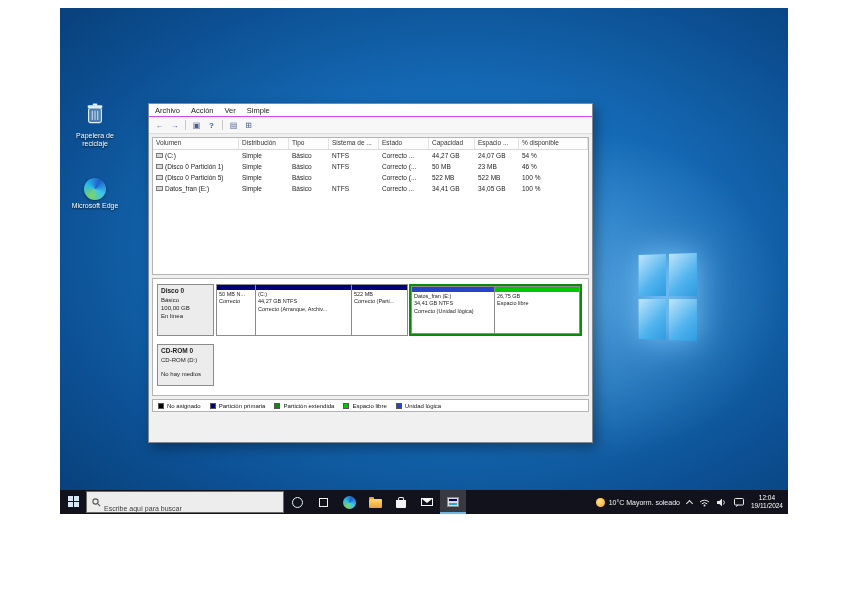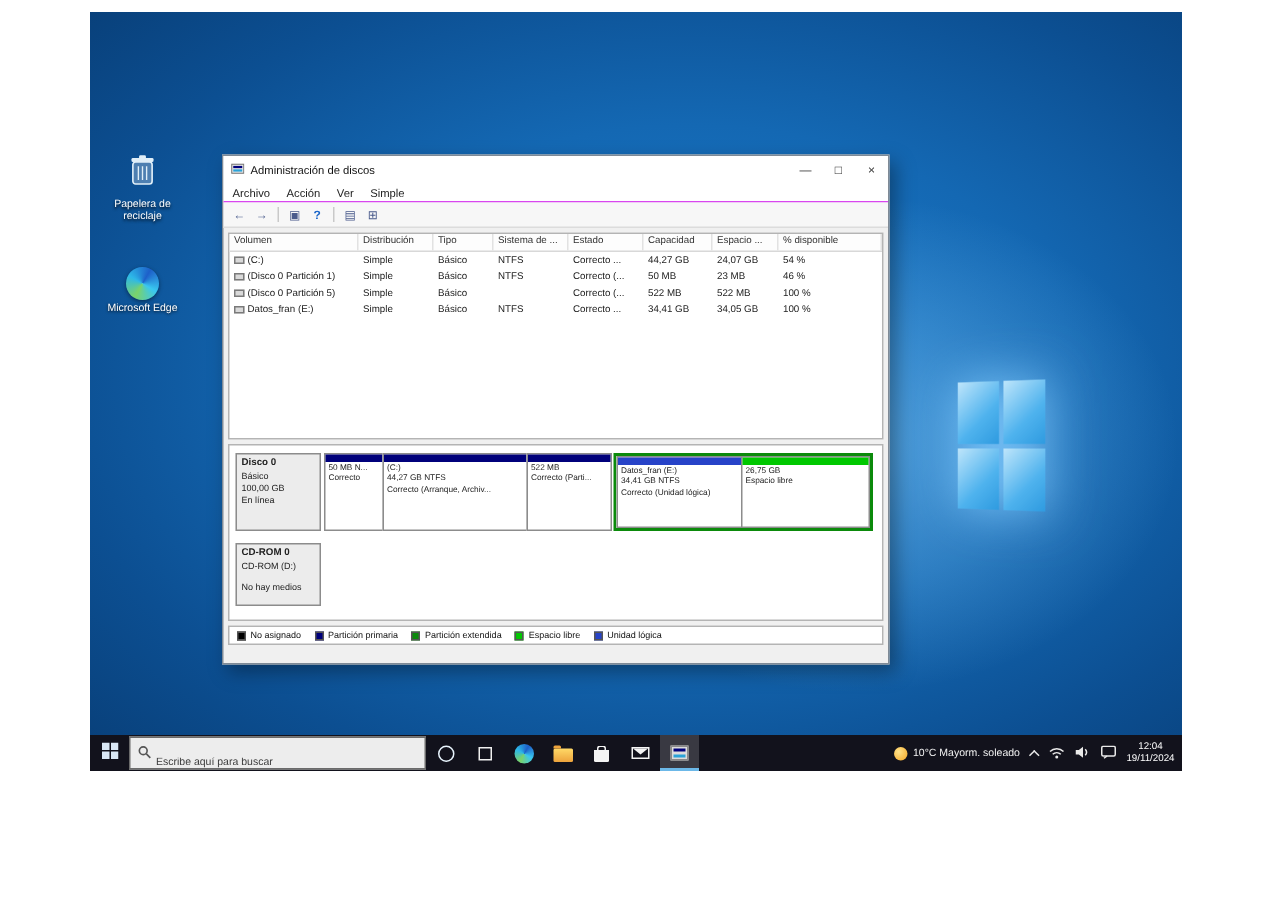--- a/index.html
+++ b/index.html
@@ -137,35 +137,20 @@
     <span class="di-label">Papelera de reciclaje</span>
   </div>
 
   <div class="desk-icon" style="left:6px;top:170px;">
     <span class="edge-ball-lg"></span>
     <span class="di-label">Microsoft Edge</span>
   </div>
 
   <div class="window">
 
-    <div class="titlebar">
-      <span>
-        <svg width="9" height="9" viewBox="0 0 9 9">
-          <rect x="0.5" y="1.5" width="8" height="6" fill="#e8e8e8" stroke="#777" stroke-width="0.7"></rect>
-          <rect x="1.5" y="2.6" width="6" height="1.5" fill="#00007b"></rect>
-          <rect x="1.5" y="4.9" width="6" height="1.5" fill="#2aa3d8"></rect>
-        </svg>
-      </span>
-      <span class="title">Administración de discos</span>
-      <span class="winbtns">
-        <span class="winbtn">—</span>
-        <span class="winbtn">□</span>
-        <span class="winbtn">×</span>
-      </span>
-    </div>
 
     <div class="menubar">
       <span class="menu-item">Archivo</span>
       <span class="menu-item">Acción</span>
       <span class="menu-item">Ver</span>
       <span class="menu-item">Simple</span>
     </div>
 
     <div class="toolbar">
       <span class="tool">←</span>

